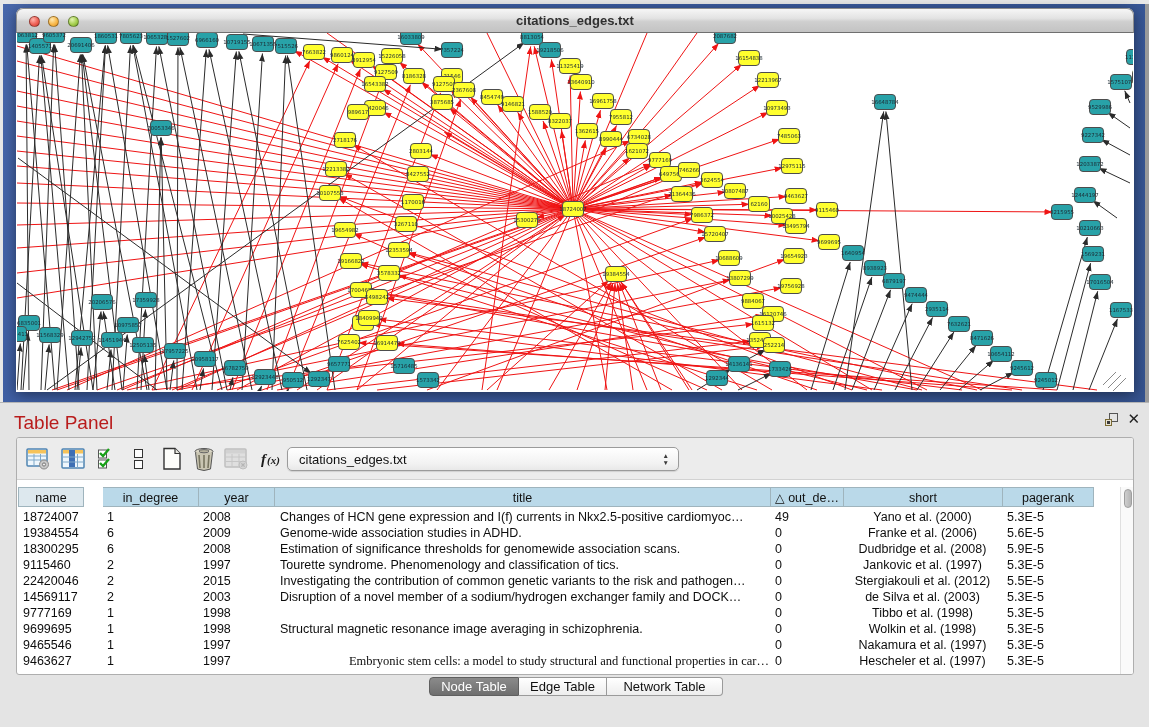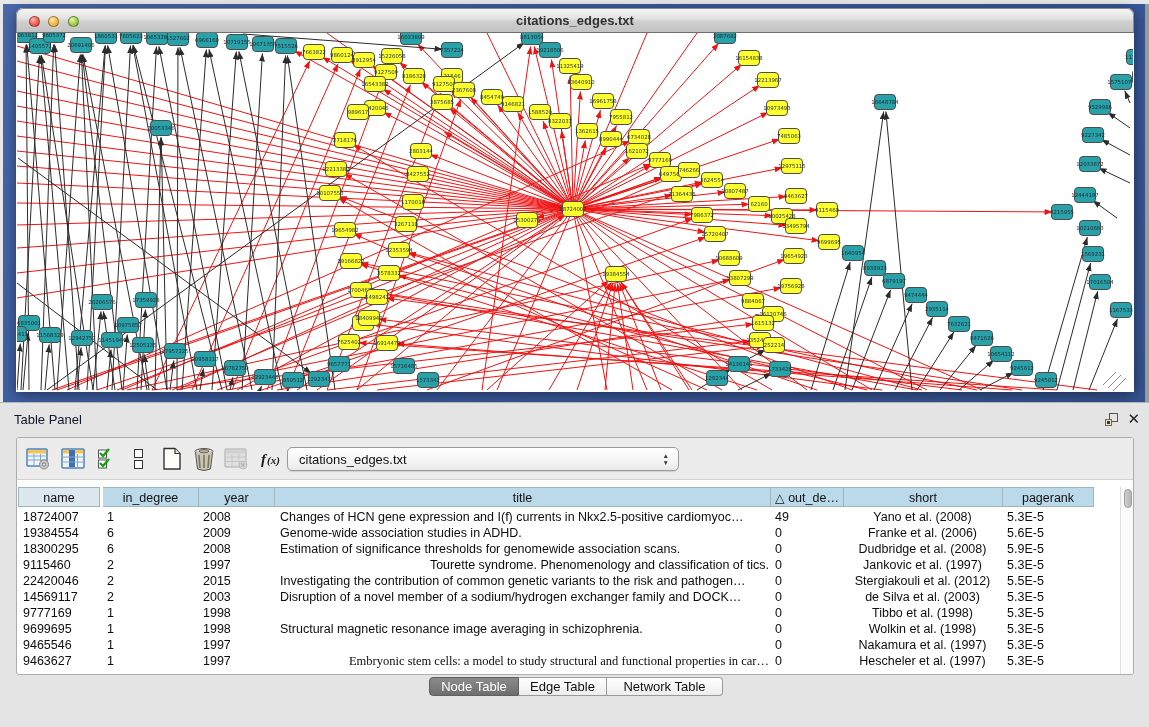--- a/index.html
+++ b/index.html
@@ -27,21 +27,21 @@
 
   #canvas { position:absolute; left:1px; top:25px; width:1116px; height:358px;
     background:#fff; overflow:hidden; }
   #graph-svg { position:absolute; left:0; top:0; }
   .nlabel { font-family:"DejaVu Sans",sans-serif; font-size:5.4px; fill:#1c2a33; }
 
   
   #table-panel { position:absolute; left:0; top:402px; width:1149px; height:325px; background:#e4e4e4;
     border-top:1px solid #b5b5b5; }
   #tp-header { position:absolute; left:0; top:0; width:100%; height:32px; }
-  #tp-title { position:absolute; left:14px; top:9px; font-size:13px; color:#0f172a; }
+  #tp-title { position:absolute; left:14px; top:9px; font-size:19px; color:#b91c1c; }
   #tp-float { position:absolute; right:30px; top:9px; width:15px; height:15px; cursor:pointer; }
   #tp-close { position:absolute; right:9px; top:7px; font-size:15px; font-weight:bold; color:#222; cursor:pointer; }
 
   #tp-panel { position:absolute; left:16px; top:34px; width:1118px; height:238px;
     background:#fff; border:1px solid #aeaeae; border-radius:3px; overflow:hidden; }
   #tp-toolbar { position:absolute; left:0; top:0; width:100%; height:42px;
     background:#ececec; border-bottom:1px solid #d2d2d2; }
   .tbi { position:absolute; top:9px; cursor:pointer; }
   #tp-select { position:absolute; left:270px; top:9px; width:392px; height:24px;
     border:1px solid #9b9b9b; border-radius:5px;
@@ -914,34 +914,34 @@
         <text x="1" y="17" font-size="15" font-style="italic" font-weight="bold" font-family="Liberation Serif, serif" fill="#1a1a1a">f</text>
         <text x="7" y="17" font-size="11" font-style="italic" font-weight="bold" font-family="Liberation Serif, serif" fill="#1a1a1a">(x)</text>
       </svg>
       <div id="tp-select">
         <span class="val">citations_edges.txt</span>
         <span class="steppers">▲<br>▼</span>
       </div>
     </div>
 
     <div id="tbl">
-        <div class="hcell first" style="left: 0px; width: 82px;">name</div>
+        <div class="hcell first" style="left: 0px; width: 66px;">name</div>
         <div class="hcell" style="left: 85px; width: 96px;">in_degree</div>
         <div class="hcell" style="left: 181px; width: 76px;">year</div>
         <div class="hcell" style="left: 257px; width: 496px;">title</div>
         <div class="hcell" style="left: 753px; width: 73px;">△ out_de…</div>
         <div class="hcell" style="left: 826px; width: 159px;">short</div>
         <div class="hcell" style="left: 985px; width: 91px;">pagerank</div>
         <div class="trow" style="left: 0px; top: 22px; width: 1076px;">
           <div class="tcell" style="left: 5px; width: 78px; text-align: left;">18724007</div>
           <div class="tcell" style="left: 89px; width: 90px; text-align: left;">1</div>
           <div class="tcell" style="left: 185px; width: 70px; text-align: left;">2008</div>
           <div class="tcell" style="left: 262px; width: 489px; text-align: left;">Changes of HCN gene expression and I(f) currents in Nkx2.5-positive cardiomyoc…</div>
           <div class="tcell" style="left: 757px; width: 67px; text-align: left;">49</div>
-          <div class="tcell" style="left: 826px; width: 157px; text-align: center;">Yano et al. (2008)</div>
+          <div class="tcell" style="left: 826px; width: 157px; text-align: center;">Yano et al. (2000)</div>
           <div class="tcell" style="left: 989px; width: 85px; text-align: left;">5.3E-5</div>
         </div>
         <div class="trow" style="left: 0px; top: 38px; width: 1076px;">
           <div class="tcell" style="left: 5px; width: 78px; text-align: left;">19384554</div>
           <div class="tcell" style="left: 89px; width: 90px; text-align: left;">6</div>
           <div class="tcell" style="left: 185px; width: 70px; text-align: left;">2009</div>
           <div class="tcell" style="left: 262px; width: 489px; text-align: left;">Genome-wide association studies in ADHD.</div>
           <div class="tcell" style="left: 757px; width: 67px; text-align: left;">0</div>
           <div class="tcell" style="left: 826px; width: 157px; text-align: center;">Franke et al. (2006)</div>
           <div class="tcell" style="left: 989px; width: 85px; text-align: left;">5.6E-5</div>
@@ -952,21 +952,21 @@
           <div class="tcell" style="left: 185px; width: 70px; text-align: left;">2008</div>
           <div class="tcell" style="left: 262px; width: 489px; text-align: left;">Estimation of significance thresholds for genomewide association scans.</div>
           <div class="tcell" style="left: 757px; width: 67px; text-align: left;">0</div>
           <div class="tcell" style="left: 826px; width: 157px; text-align: center;">Dudbridge et al. (2008)</div>
           <div class="tcell" style="left: 989px; width: 85px; text-align: left;">5.9E-5</div>
         </div>
         <div class="trow" style="left: 0px; top: 70px; width: 1076px;">
           <div class="tcell" style="left: 5px; width: 78px; text-align: left;">9115460</div>
           <div class="tcell" style="left: 89px; width: 90px; text-align: left;">2</div>
           <div class="tcell" style="left: 185px; width: 70px; text-align: left;">1997</div>
-          <div class="tcell" style="left: 262px; width: 489px; text-align: right;">Tourette syndrome. Phenomenology and classification of tics.</div>
+          <div class="tcell" style="left: 262px; width: 489px; text-align: left;">Tourette syndrome. Phenomenology and classification of tics.</div>
           <div class="tcell" style="left: 757px; width: 67px; text-align: left;">0</div>
           <div class="tcell" style="left: 826px; width: 157px; text-align: center;">Jankovic et al. (1997)</div>
           <div class="tcell" style="left: 989px; width: 85px; text-align: left;">5.3E-5</div>
         </div>
         <div class="trow" style="left: 0px; top: 86px; width: 1076px;">
           <div class="tcell" style="left: 5px; width: 78px; text-align: left;">22420046</div>
           <div class="tcell" style="left: 89px; width: 90px; text-align: left;">2</div>
           <div class="tcell" style="left: 185px; width: 70px; text-align: left;">2015</div>
           <div class="tcell" style="left: 262px; width: 489px; text-align: left;">Investigating the contribution of common genetic variants to the risk and pathogen…</div>
           <div class="tcell" style="left: 757px; width: 67px; text-align: left;">0</div>

